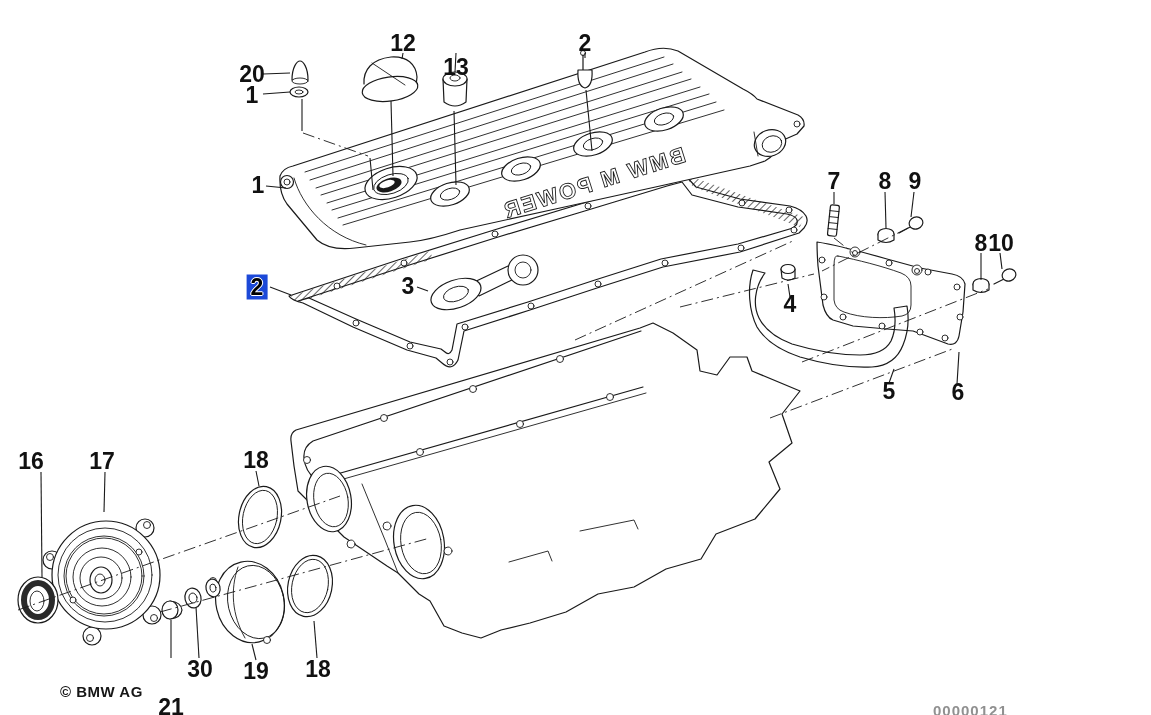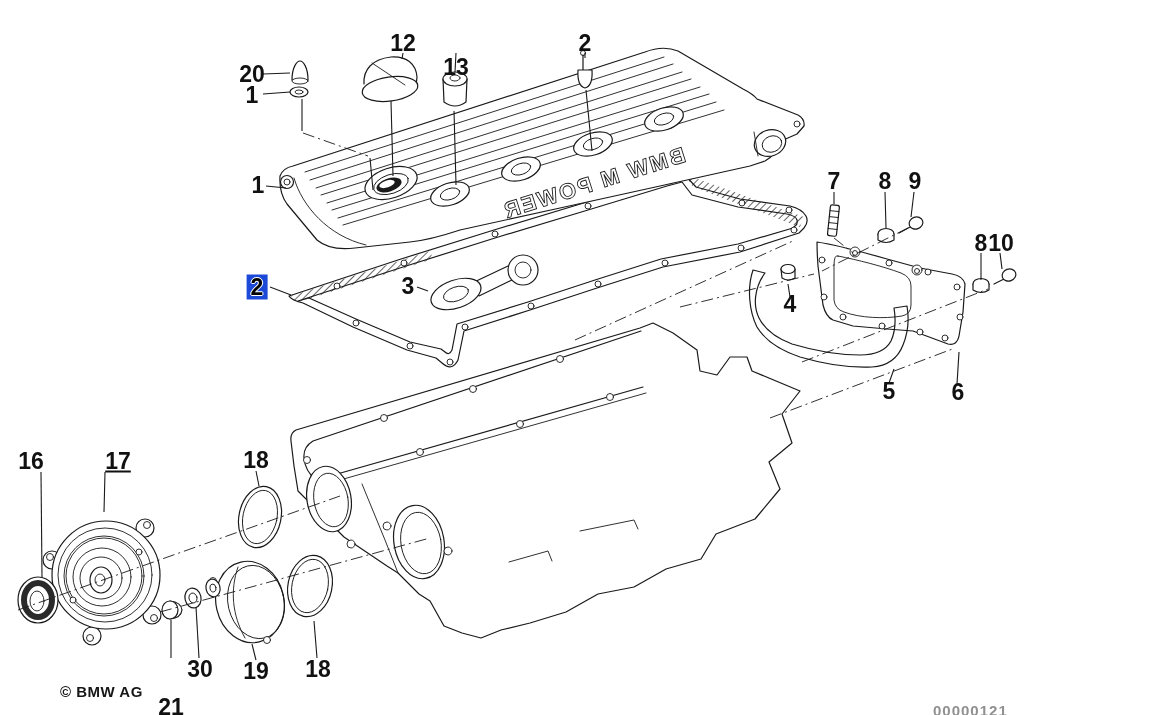--- a/index.html
+++ b/index.html
@@ -297,21 +297,21 @@
       <div class="callout" style="left: 885px; top: 181px;">8</div>
       <div class="callout" style="left: 915px; top: 181px;">9</div>
       <div class="callout" style="left: 981px; top: 243px;">8</div>
       <div class="callout" style="left: 1001px; top: 243px;">10</div>
       <div class="callout" style="left: 585px; top: 43px;">2</div>
       <div class="callout" style="left: 403px; top: 43px;">12</div>
       <div class="callout" style="left: 456px; top: 43px; margin-top: 24px;">13</div>
       <div class="callout" style="left: 252px; top: 74px;">20</div>
       <div class="callout" style="left: 252px; top: 95px;">1</div>
       <div class="callout" style="left: 31px; top: 461px;">16</div>
-      <div class="callout" style="left: 118px; top: 461px; text-decoration: underline;">17</div>
+      <div class="callout" style="left: 102px; top: 461px;">17</div>
       <div class="callout" style="left: 256px; top: 460px;">18</div>
       <div class="callout" style="left: 318px; top: 669px;">18</div>
       <div class="callout" style="left: 256px; top: 671px;">19</div>
       <div class="callout" style="left: 200px; top: 669px;">30</div>
       <div class="callout" style="left: 171px; top: 669px; margin-top: 38px;">21</div>
     </div>
 
 <div class="copyright" style="left:60px;top:683px;">© BMW AG</div>
 <div class="docnum" style="left: 933px; top: 702px; color: rgb(144, 144, 144);">00000121</div>
 </div>

